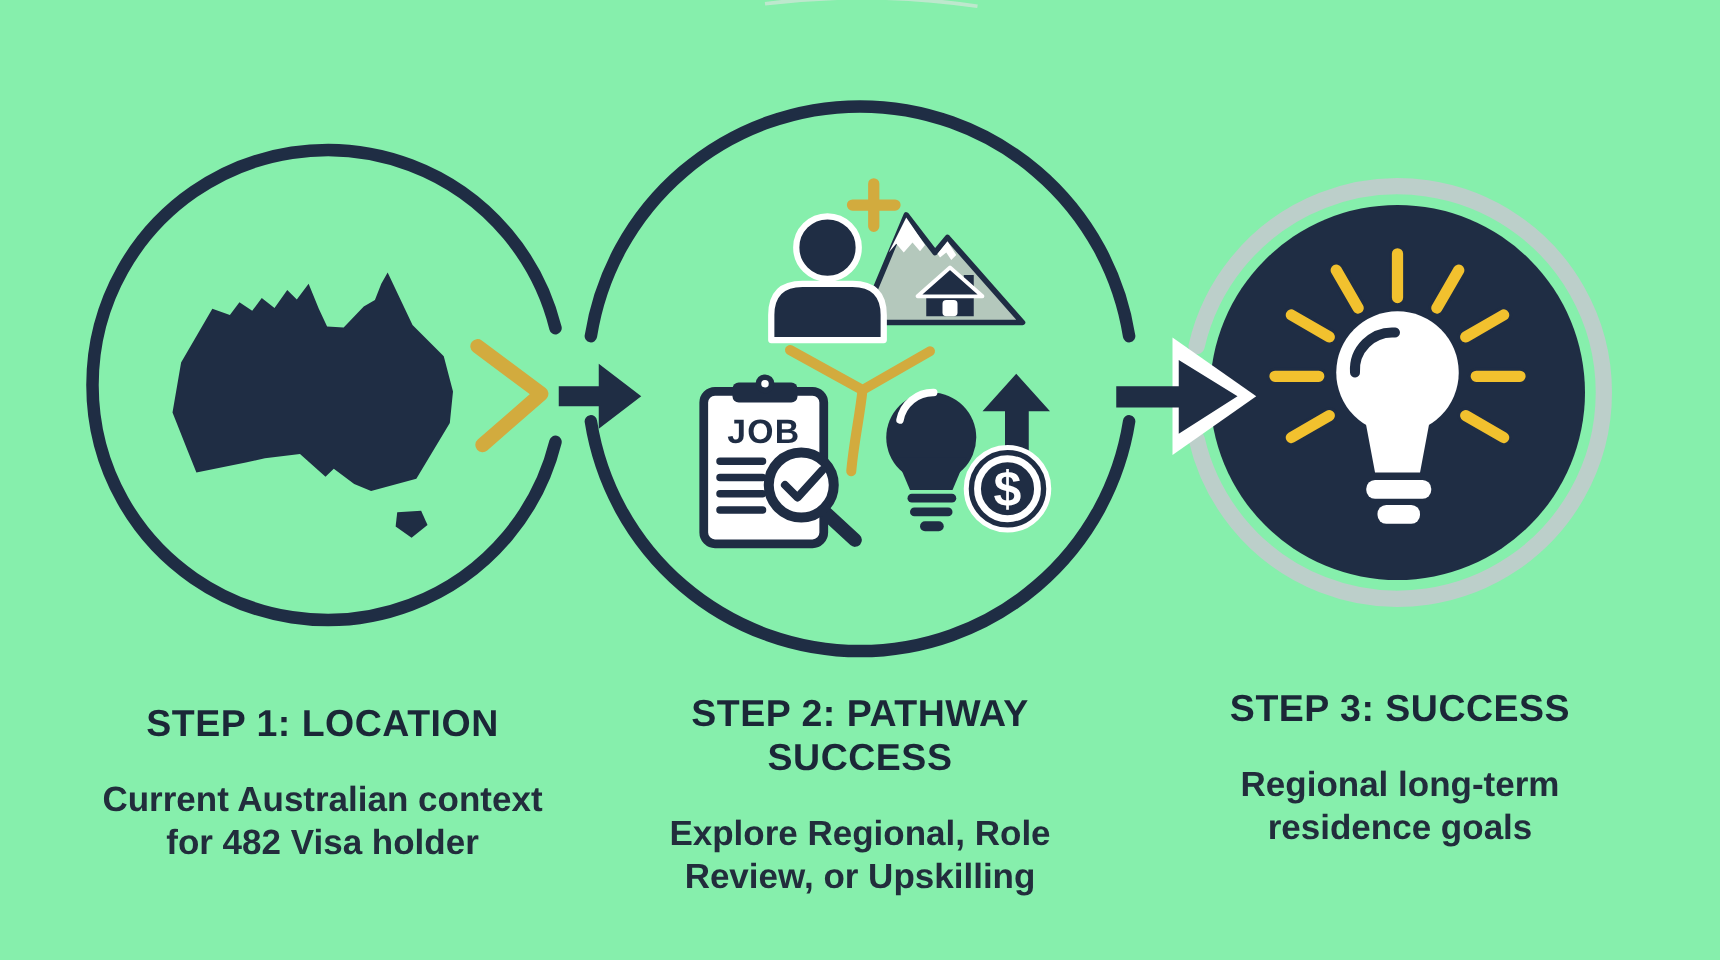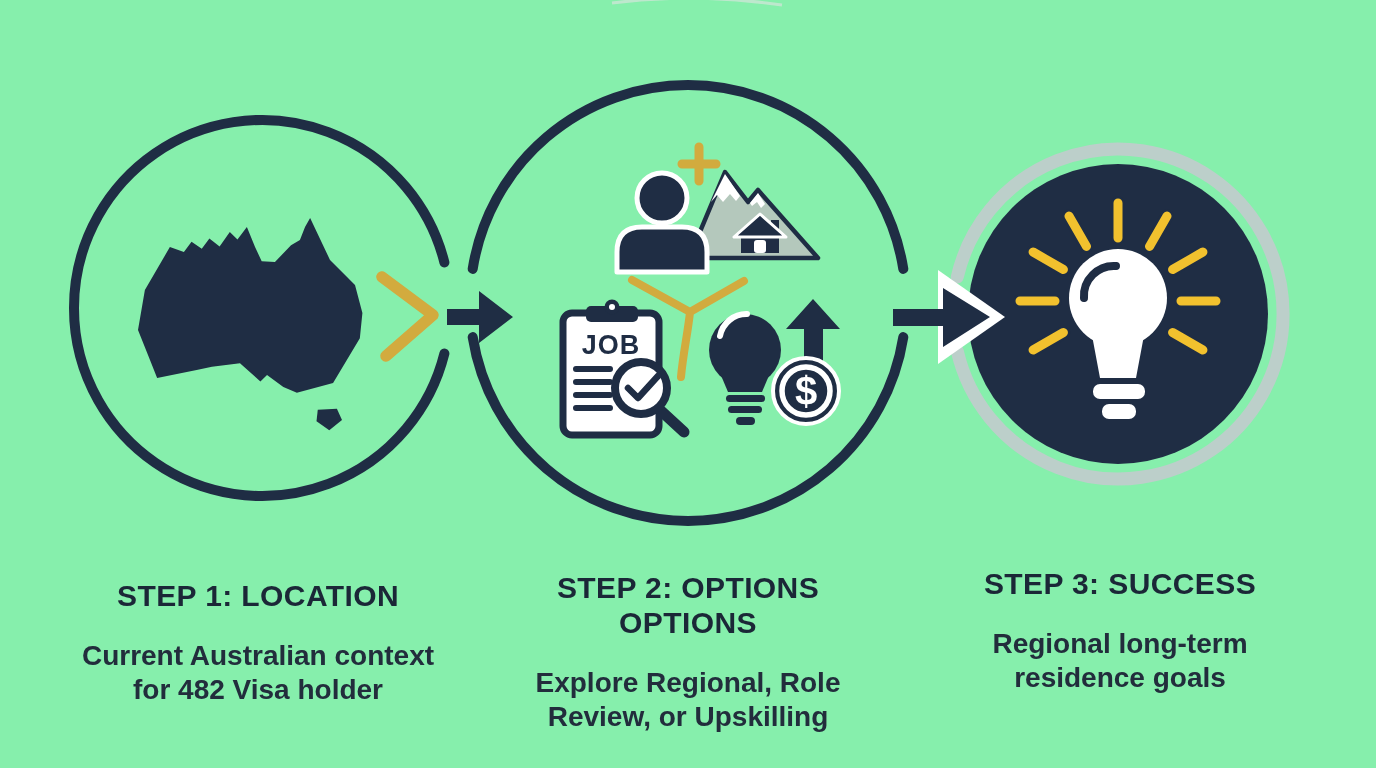--- a/index.html
+++ b/index.html
@@ -6,21 +6,21 @@
   .canvas{
     position:relative;
     width:1376px;height:768px;
     background:#86efac;
     overflow:hidden;
     font-family:"Liberation Sans",sans-serif;
   }
   .graphic{position:absolute;left:0;top:0;}
   .step-text{position:absolute;text-align:center;color:#1b2737;}
   .step-title{
-    margin:16px;
+    margin:0;
     font-size:30px;
     font-weight:700;
     line-height:1.17;
     letter-spacing:0.4px;
     color:#1b2737;
   }
   .step-desc{
     margin:26px 0 0 0;
     font-size:28px;
     font-weight:700;
@@ -159,21 +159,21 @@
     <polygon points="938,270 1005,317 938,364" class="white-f"></polygon>
     <path d="M 893 309 H 943 V 288 L 990 317 L 943 347 V 326 H 893 Z" class="navy-f"></path>
   </svg>
 
   <div class="step-text" id="step1-text">
     <h2 class="step-title">STEP 1: LOCATION</h2>
     <p class="step-desc">Current Australian context for 482 Visa holder</p>
   </div>
 
   <div class="step-text" id="step2-text">
-    <h2 class="step-title">STEP 2: OPTIONS OPTIONS</h2>
+    <h2 class="step-title">STEP 2: PATHWAY SUCCESS</h2>
     <p class="step-desc tight">Explore Regional, Role Review, or Upskilling</p>
   </div>
 
   <div class="step-text" id="step3-text">
     <h2 class="step-title">STEP 3: SUCCESS</h2>
     <p class="step-desc">Regional long-term residence goals</p>
   </div>
 
 </div>
 

